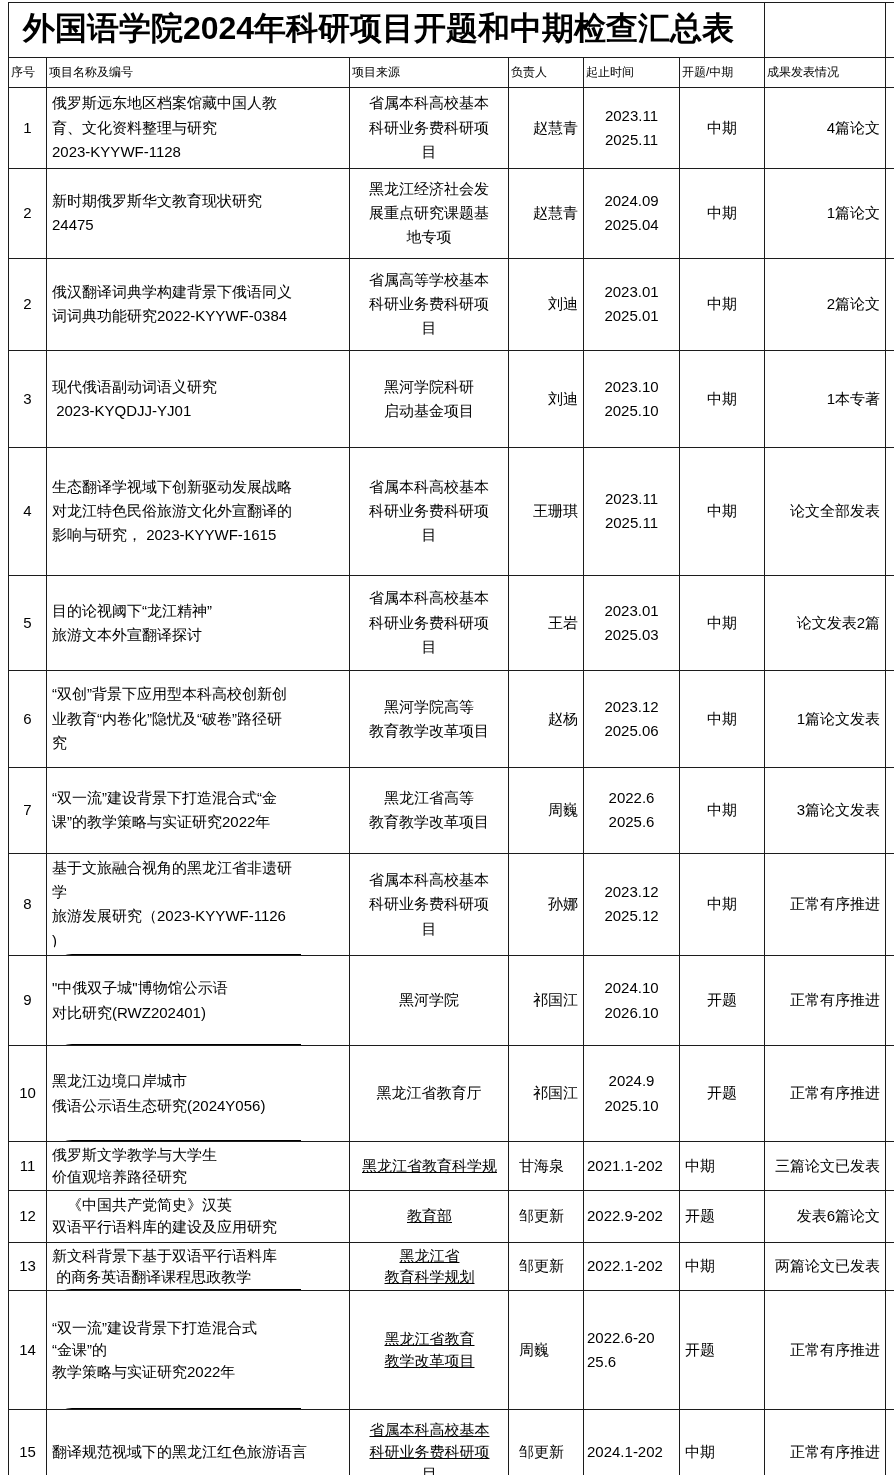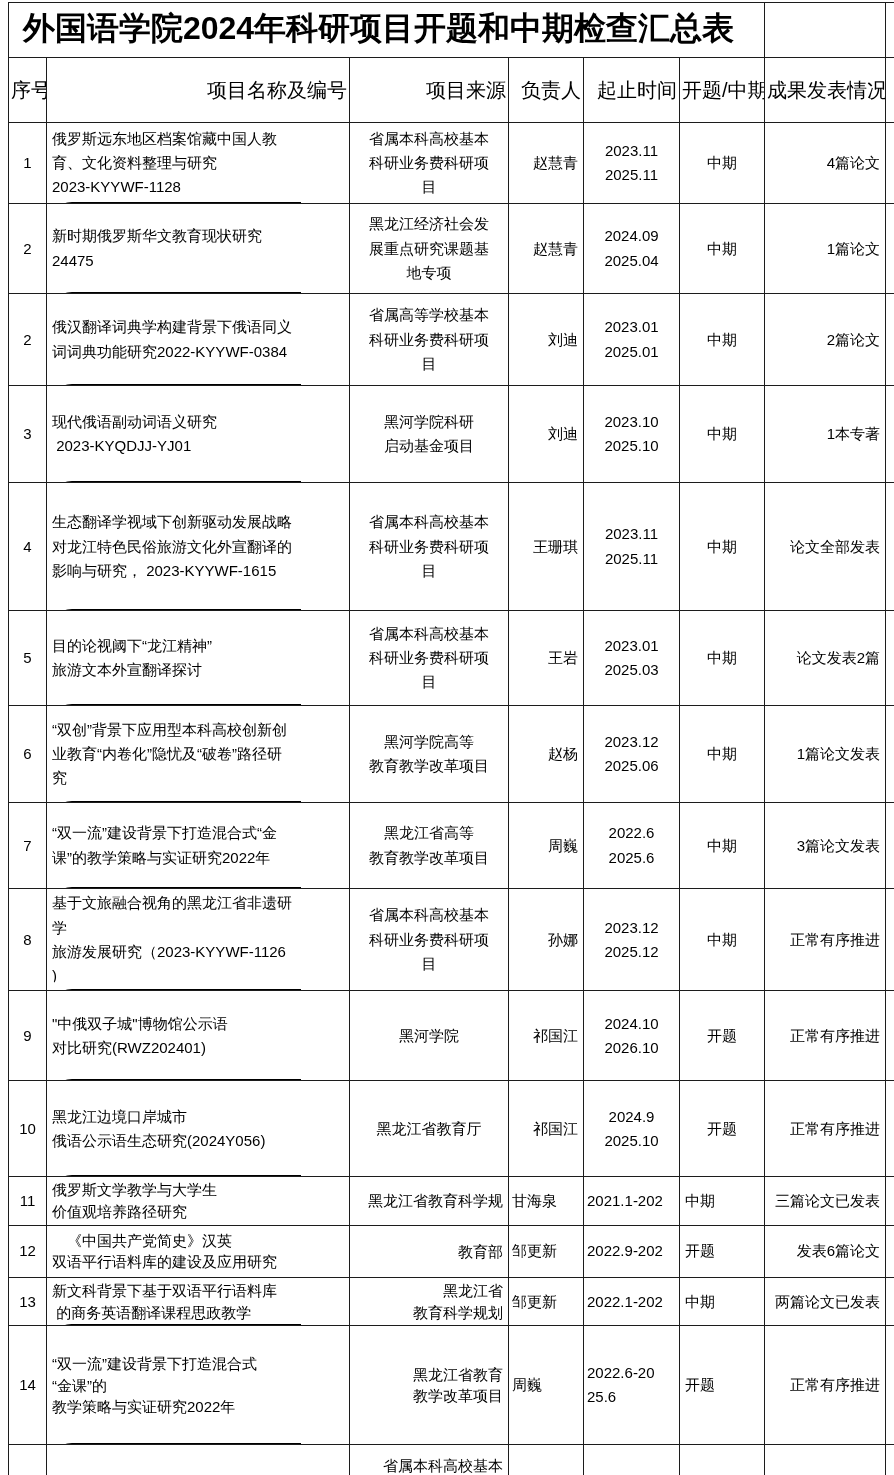--- a/index.html
+++ b/index.html
@@ -31,43 +31,43 @@
   tr.title-row td{
     border-bottom:1.5px solid #1c1c1c;
     height:41px;padding:0 16px 2px 0;
   }
   td.title-cell{
     font-size:32px;font-weight:bold;text-align:center;letter-spacing:0;
     white-space:nowrap;
   }
   
   tr.header-row th{
-    height:29px;text-align:right;font-size:20px;padding:16px 2px;
+    height:29px;text-align:left;font-size:12px;padding:0 2px;
     white-space:nowrap;
   }
   
   .c-num{text-align:center;}
   .c-name{
     text-align:left;white-space:pre-wrap;padding:2px 4px 2px 8px;
     position:relative;line-height:1.6;border-radius:25px;
   }
   
   tbody tr.data-row .c-name::after{
     content:"";position:absolute;left:0;bottom:-1.5px;width:84%;height:2.5px;background:#000;
   }
   .c-source{text-align:center;white-space:pre-wrap;line-height:1.5;}
   .c-person{text-align:right;white-space:nowrap;}
   .c-dates{text-align:center;white-space:pre-wrap;line-height:2.1;}
   .c-stage{text-align:center;white-space:nowrap;}
   .c-result{text-align:right;padding-left:8px;white-space:nowrap;}
   .c-extra{padding:0;}
   
   tr.compact .c-name{line-height:1.45;}
-  tr.compact .c-source{text-align:right;padding-left:6px;line-height:1.45;white-space:pre-wrap;}
-  tr.compact .c-person{text-align:left;padding-left:3px;}
+  tr.compact .c-source{text-align:center;padding-left:6px;line-height:1.45;white-space:pre-wrap;text-decoration:underline;}
+  tr.compact .c-person{text-align:left;padding-left:10px;}
   tr.compact .c-dates{text-align:left;padding-left:3px;line-height:1.6;white-space:pre-wrap;}
   tr.compact .c-stage{text-align:left;padding-left:5px;}
 </style>
 </head>
 <body>
 
 <div class="sheet">
   <table class="grid">
     <colgroup>
       <col style="width:38px">

